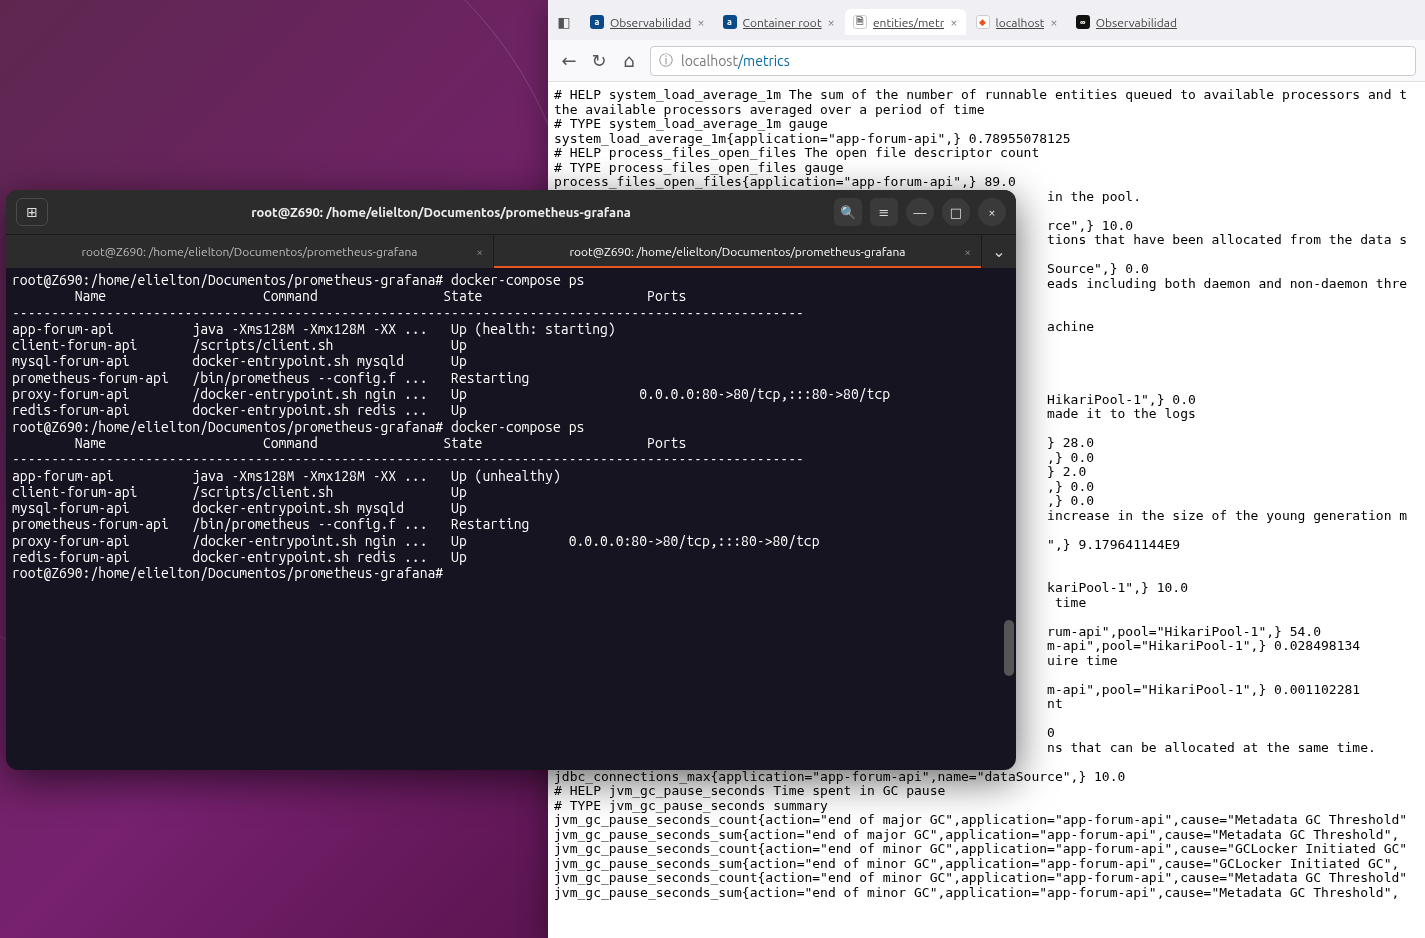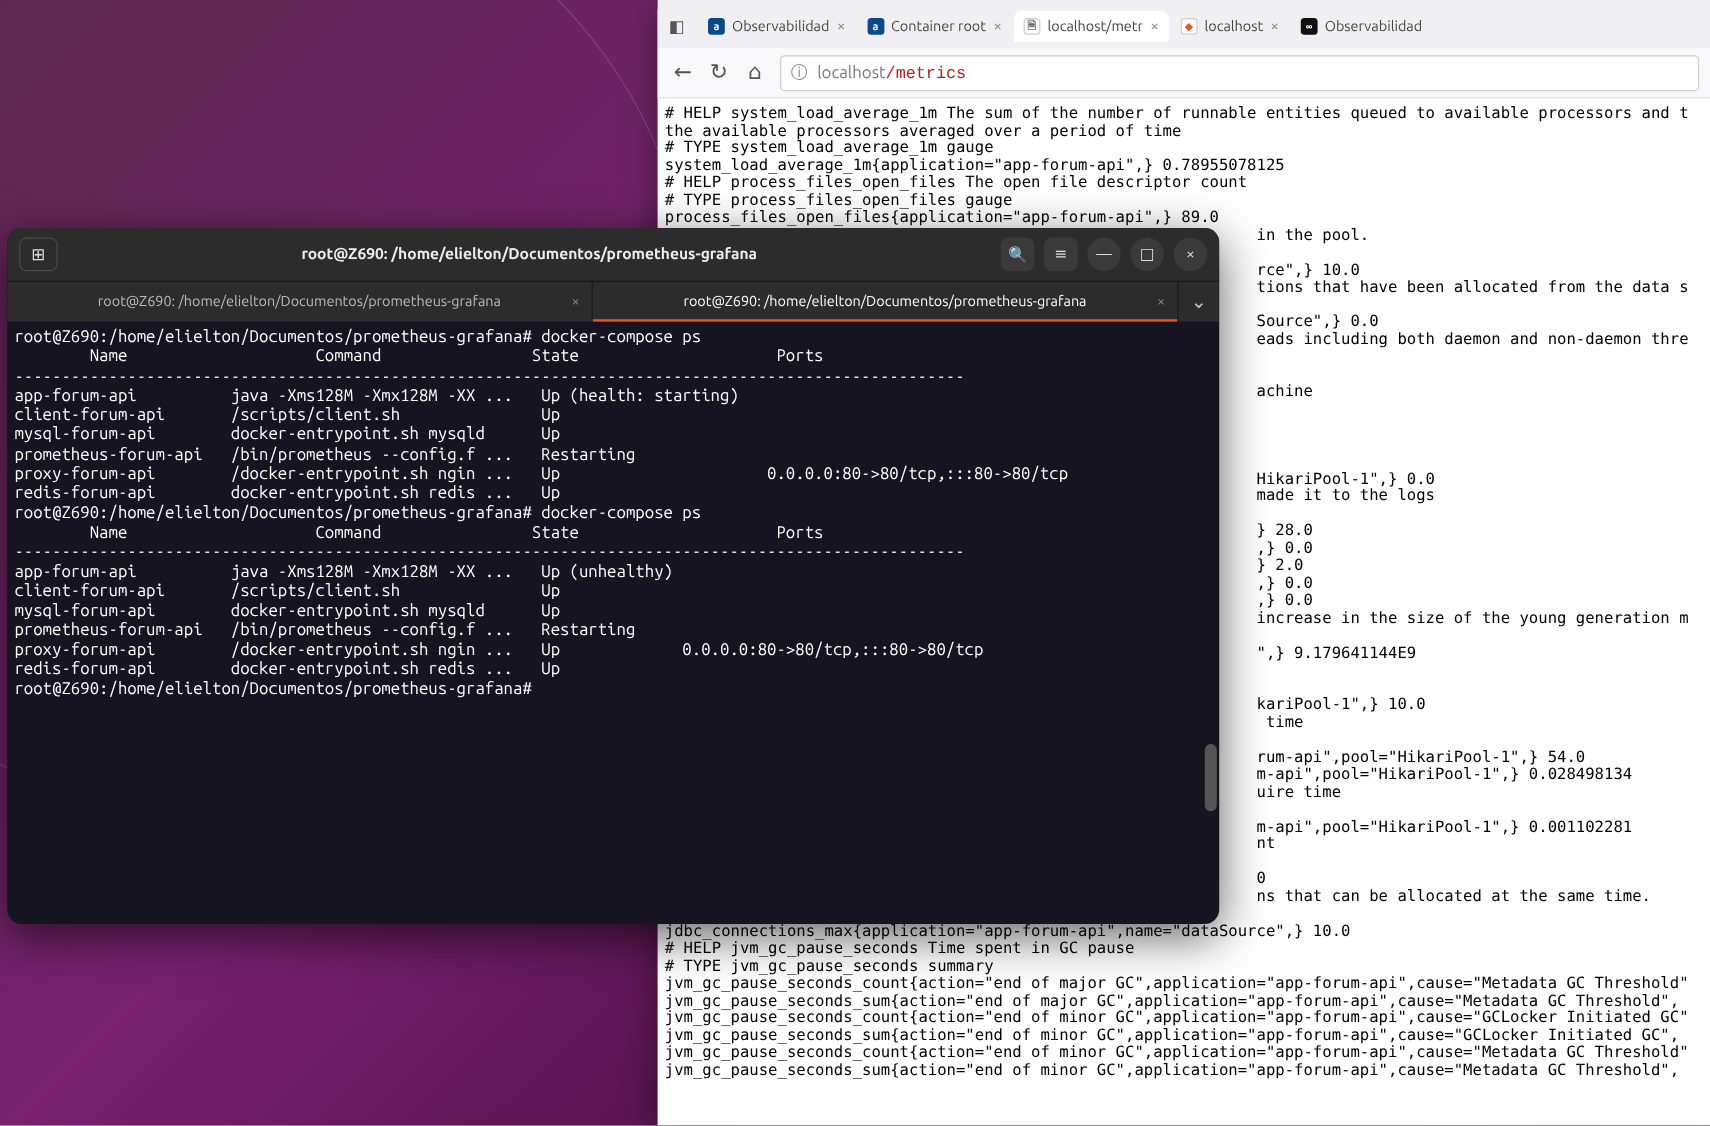--- a/index.html
+++ b/index.html
@@ -54,21 +54,21 @@
     flex: 0 0 auto;
     white-space: nowrap; overflow: hidden;
   }
   .tab.active { background: #fff; }
   .tab .favicon {
     width: 14px; height: 14px;
     border-radius: 3px;
     display: inline-flex; align-items: center; justify-content: center;
     font-size: 9px; color: #fff; font-weight: bold;
   }
-  .tab .tab-title { flex: 1; overflow: hidden; text-overflow: ellipsis; }
+  .tab .tab-title { flex: 1; overflow: hidden; text-overflow: ellipsis; text-decoration: underline; }
   .tab .close-x { color: #888; font-size: 13px; }
 
   .browser-toolbar {
     height: 42px;
     background: #f9f9fb;
     border-bottom: 1px solid #e0e0e0;
     display: flex; align-items: center; gap: 12px;
     padding: 0 12px;
   }
   .nav-btn { width: 18px; color: #555; font-size: 18px; text-align: center; }
@@ -76,21 +76,21 @@
     flex: 1;
     height: 30px;
     background: #fff;
     border: 1px solid #ccc;
     border-radius: 4px;
     display: flex; align-items: center;
     padding: 0 8px; gap: 8px;
     font-size: 14px;
   }
   .url-host { color: #777; }
-  .url-path { color: #b91c1c; font-family: Liberation Mono, monospace; }
+  .url-path { color: #0369a1; }
 
   .browser-content {
     flex: 1;
     overflow: hidden;
     padding: 6px 0 0 6px;
     font-family: "DejaVu Sans Mono", Menlo, monospace;
     font-size: 13px;
     line-height: 14.5px;
     color: #000;
     white-space: pre;
@@ -193,21 +193,21 @@
       <span class="tab-title">Observabilidad</span>
       <span class="close-x">×</span>
     </div>
     <div class="tab">
       <span class="favicon" style="background:#0a4a8a">a</span>
       <span class="tab-title">Container root</span>
       <span class="close-x">×</span>
     </div>
     <div class="tab active">
       <span class="favicon" style="background:#fff;border:1px solid #ccc;color:#666">🗎</span>
-      <span class="tab-title">localhost/metr</span>
+      <span class="tab-title">entities/metr</span>
       <span class="close-x">×</span>
     </div>
     <div class="tab">
       <span class="favicon" style="background:#fff;border:1px solid #ccc;color:#e95420">◆</span>
       <span class="tab-title">localhost</span>
       <span class="close-x">×</span>
     </div>
     <div class="tab">
       <span class="favicon" style="background:#111">∞</span>
       <span class="tab-title">Observabilidad</span>

